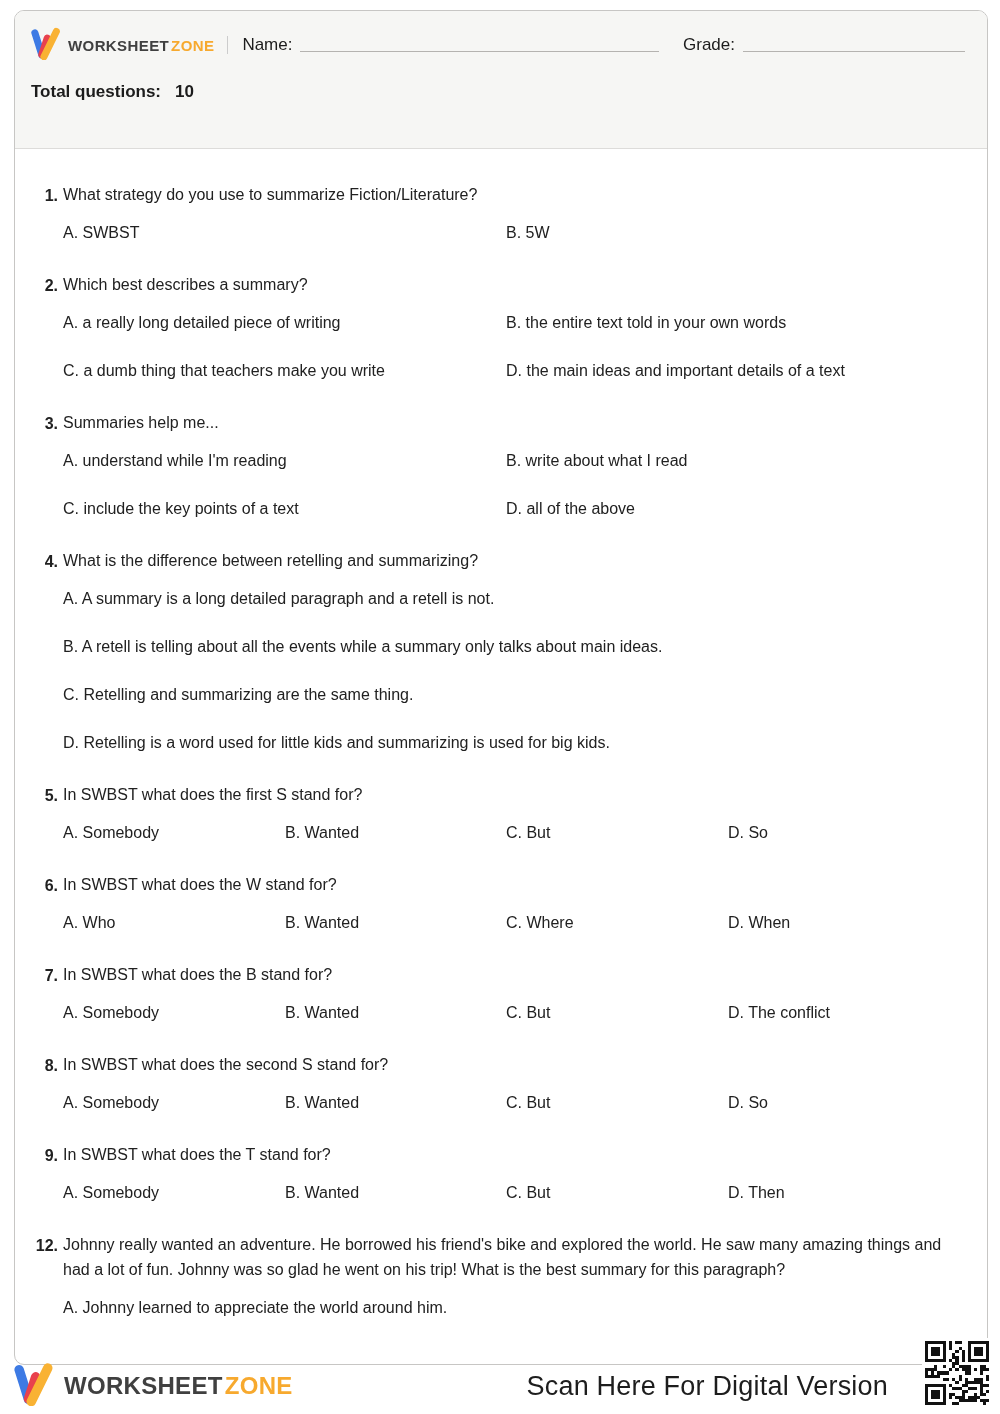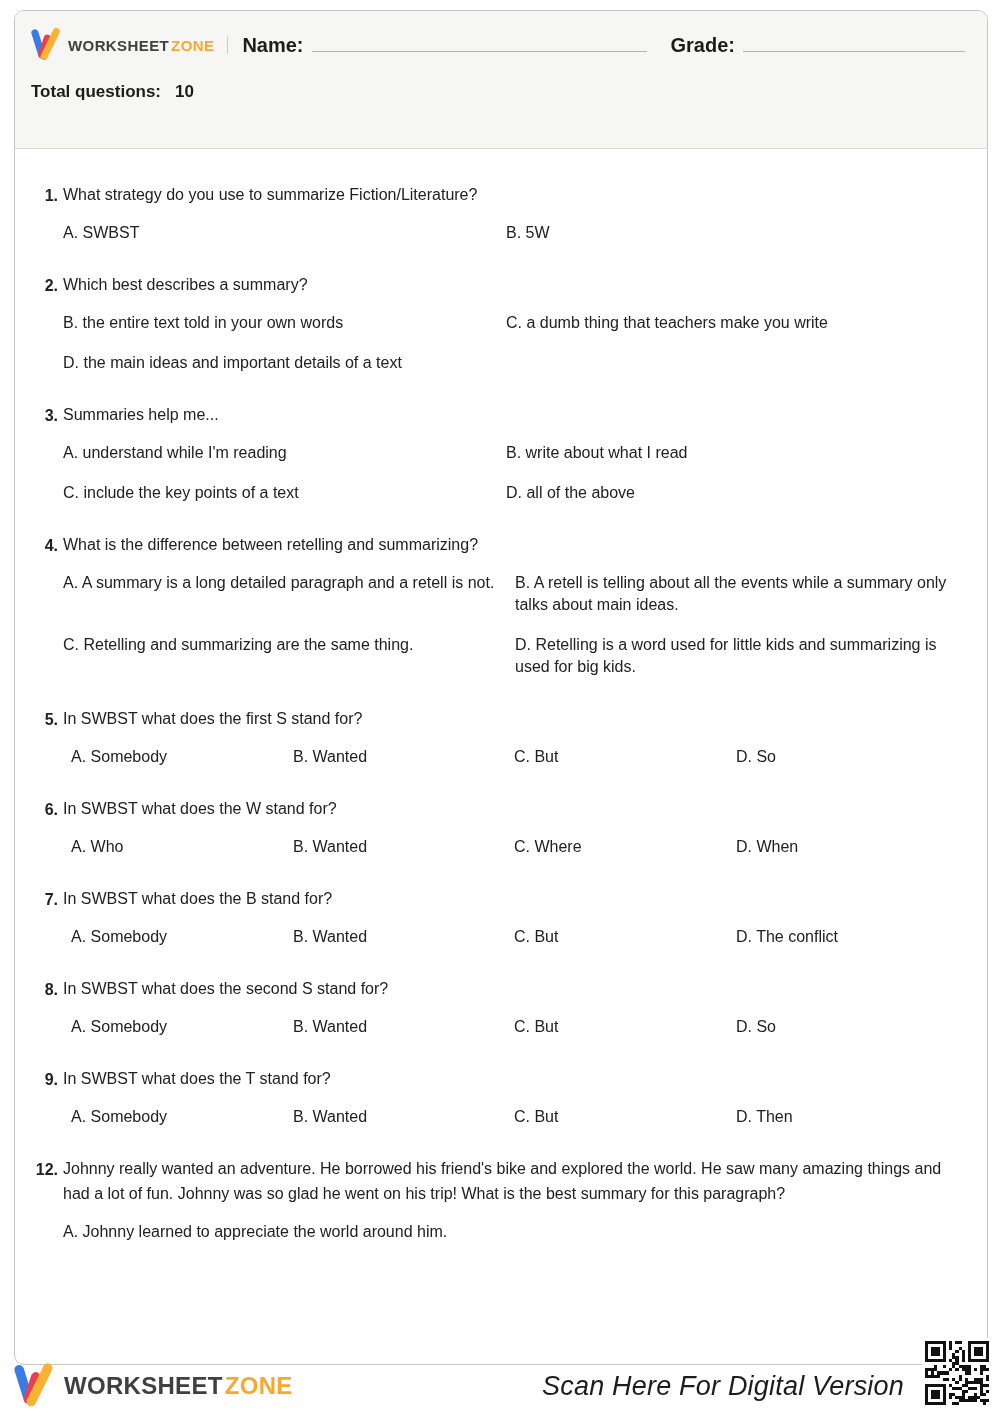--- a/index.html
+++ b/index.html
@@ -24,38 +24,38 @@
     border-bottom:1px solid #dddcda;
     height:138px;
     padding:18px 22px 0 16px;
   }
   .brand-row { display:flex; align-items:center; height:32px; }
   .brand { display:flex; align-items:center; gap:7px; }
   .brand-text { font-weight:700; font-size:15px; letter-spacing:.4px; white-space:nowrap; }
   .brand-blue { color:#404040; }
   .brand-orange { color:#f7a92e; margin-left:2px; }
   .vdiv { width:1px; height:18px; background:#cccccc; margin:0 14px 0 13px; }
-  .field-label { font-weight:700; font-size:20px; color:#1c1c1c; white-space:nowrap; }
+  .field-label { font-weight:400; font-size:17px; color:#1c1c1c; white-space:nowrap; }
   .write-line { border-bottom:1px solid #b5b3b0; height:14px; }
   .name-line { flex:1; margin:0 24px 0 8px; }
   .grade-line { width:222px; margin-left:8px; }
   .total-row { margin-top:21px; font-size:17px; font-weight:700; color:#1c1c1c; }
   .total-value { margin-left:14px; }
   .questions { padding:33px 20px 0 16px; }
   .question { position:relative; padding-left:32px; margin-bottom:28px; font-size:16px; line-height:22px; }
   .q-num { position:absolute; left:0; top:1px; width:27px; text-align:right; font-weight:700; line-height:25px; }
   .q-text { max-width:900px; line-height:25px; }
-  .options { display:grid; row-gap:18px; margin-top:15px; }
+  .options { display:grid; row-gap:26px; margin-top:15px; }
   .cols2 { grid-template-columns:443px 1fr; }
-  .cols4 { grid-template-columns:222px 221px 222px 1fr;margin-left:8px; }
-  .cols1 { grid-template-columns:1fr 1fr; }
+  .cols4 { grid-template-columns:222px 221px 222px 1fr; }
+  .cols1 { grid-template-columns:1fr; }
   .option { line-height:22px; }
   .footer-logo { position:absolute; left:14px; bottom:4px; display:flex; align-items:center; gap:10px; }
   .footer-brand-text { font-weight:700; font-size:24px; letter-spacing:.3px; white-space:nowrap; }
-  .scan-text { position:absolute; right:96px; bottom:12px; font-size:27px; color:#1d1d1d; letter-spacing:.2px; white-space:nowrap;font-style:italic; }
+  .scan-text { position:absolute; right:112px; bottom:12px; font-size:27px; color:#1d1d1d; letter-spacing:.2px; white-space:nowrap; }
   .qr-box { position:absolute; right:8px; bottom:6px; width:70px; height:70px; background:#ffffff; padding:3px; }
   .qr-box svg { width:64px; height:64px; display:block; }
 </style>
 </head>
 <body>
 
 <div class="card">
 
   <div class="card-header">
     <div class="brand-row">
@@ -88,20 +88,21 @@
       <div class="options cols2">
         <span class="option">A. SWBST</span>
         <span class="option">B. 5W</span>
       </div>
     </div>
 
     <div class="question">
       <span class="q-num">2.</span>
       <div class="q-text">Which best describes a summary?</div>
       <div class="options cols2">
+        <span class="option">A. a really long detailed piece of writing</span>
         <span class="option">B. the entire text told in your own words</span>
         <span class="option">C. a dumb thing that teachers make you write</span>
         <span class="option">D. the main ideas and important details of a text</span>
       </div>
     </div>
 
     <div class="question">
       <span class="q-num">3.</span>
       <div class="q-text">Summaries help me...</div>
       <div class="options cols2">

